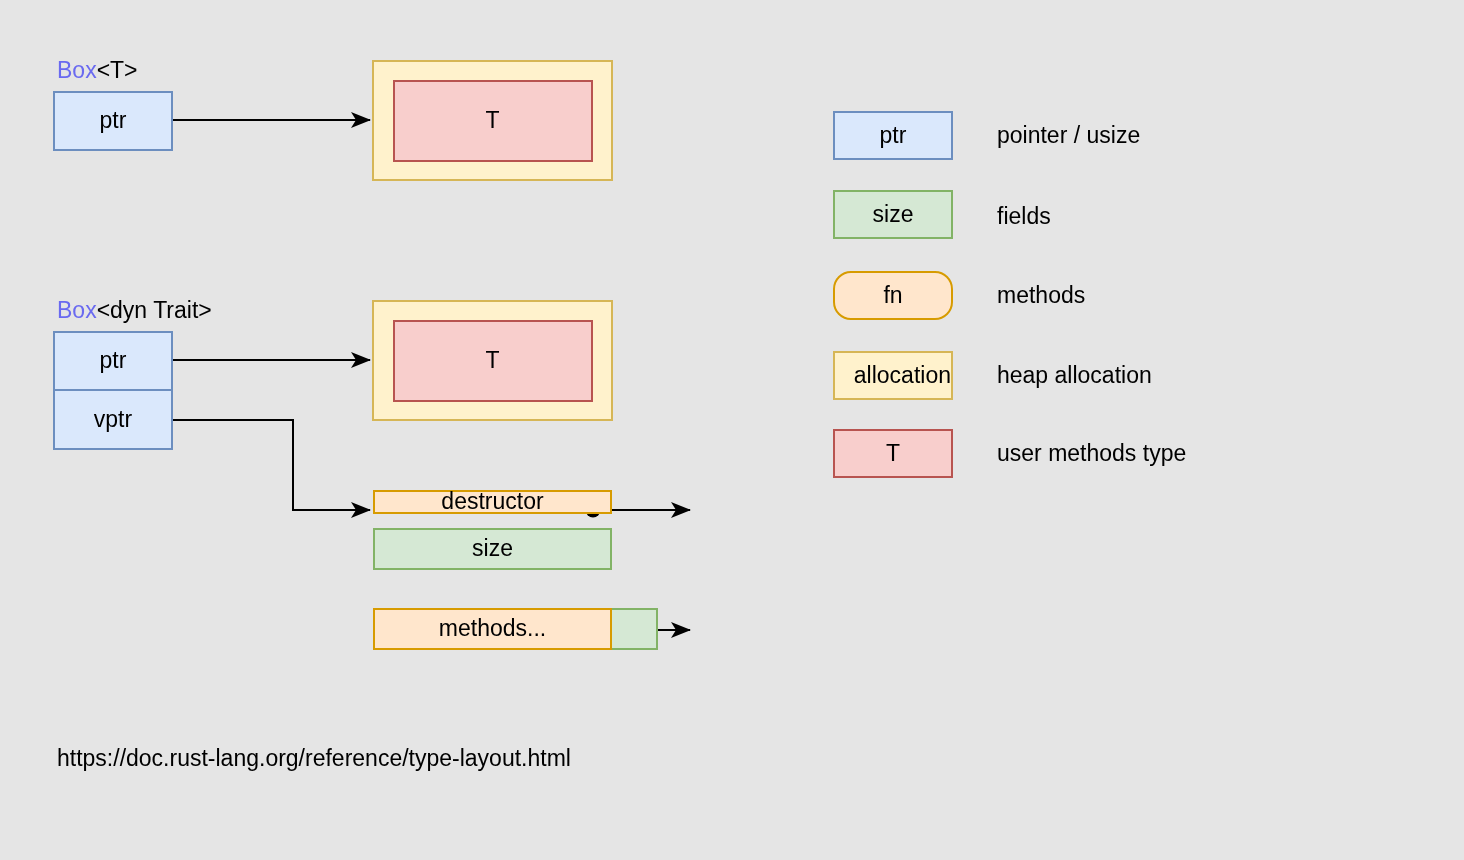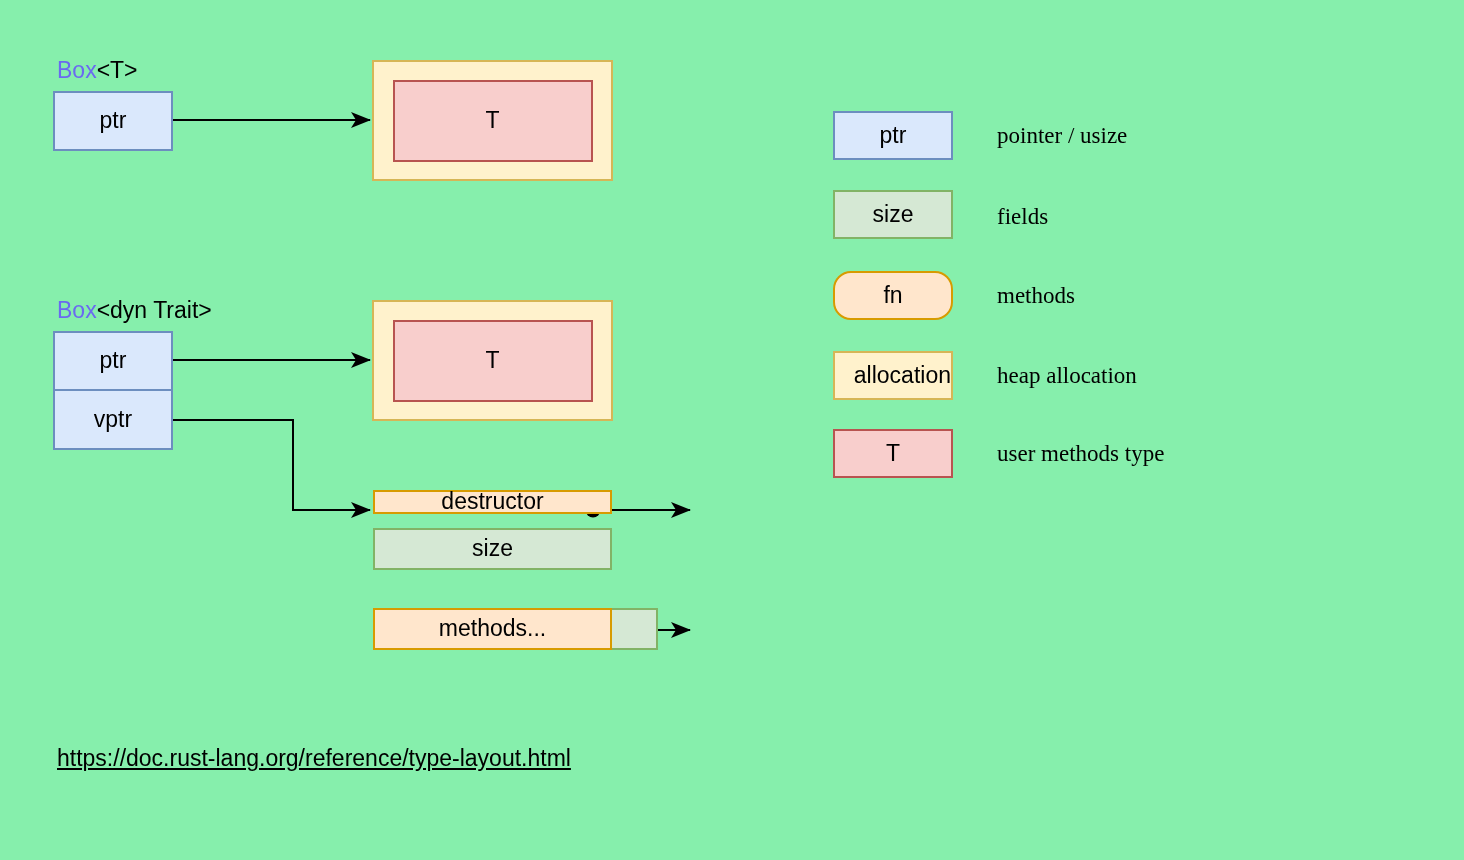--- a/index.html
+++ b/index.html
@@ -3,21 +3,21 @@
 <meta charset="utf-8">
 <style>
   * { margin: 0; padding: 0; box-sizing: border-box; }
   html, body { background: #ffffff; }
   body { font-family: "Liberation Sans", sans-serif; color: #000000; }
 
   #canvas {
     position: relative;
     width: 1464px;
     height: 860px;
-    background: #86efac;
+    background: #e5e5e5;
     overflow: hidden;
   }
 
   #connector-layer {
     position: absolute;
     left: 0; top: 0;
     width: 1464px; height: 860px;
     pointer-events: none;
   }
 
@@ -76,30 +76,28 @@
     height: 49px;
   }
   .legend-desc {
     position: absolute;
     left: 997px;
     height: 49px;
     display: flex;
     align-items: center;
     font-size: 23px;
     white-space: nowrap;
-    font-family: Liberation Serif, serif;
   }
 
   #source-url {
     position: absolute;
     left: 57px;
     top: 745px;
     font-size: 23px;
     white-space: nowrap;
-    text-decoration: underline;
   }
 </style>
 </head>
 <body>
 
 <div id="canvas">
 
   <svg id="connector-layer" width="1464" height="860" viewBox="0 0 1464 860" xmlns="http://www.w3.org/2000/svg">
     <defs>
       <marker id="arrowhead" viewBox="0 0 20 16" refX="19" refY="8" markerWidth="20" markerHeight="16" markerUnits="userSpaceOnUse" orient="auto">

